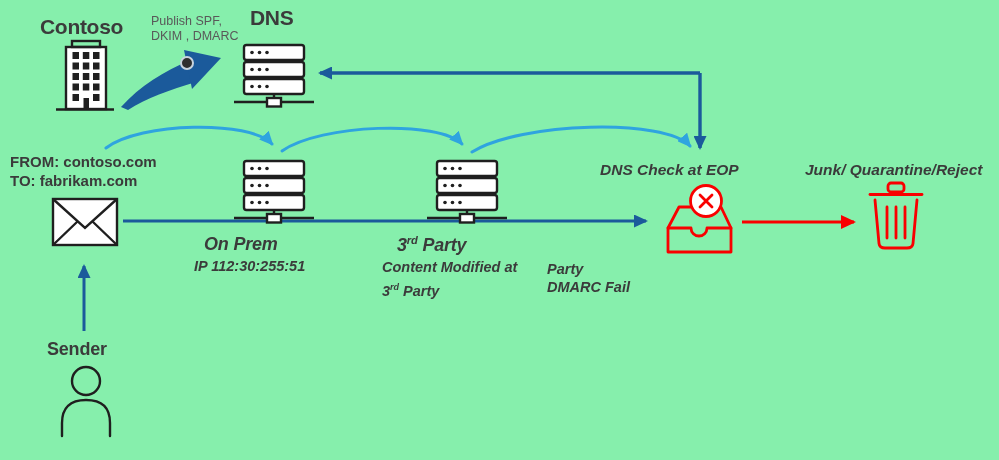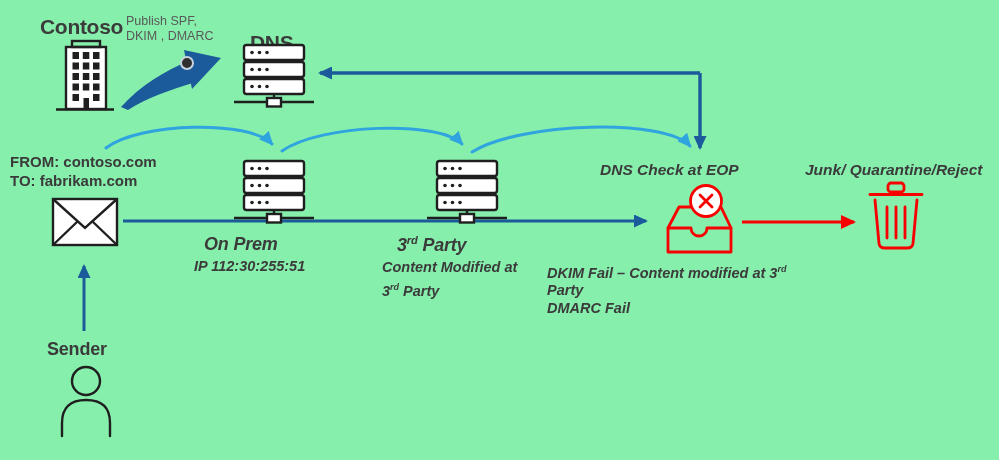--- a/index.html
+++ b/index.html
@@ -84,26 +84,26 @@
         <rect x="43" y="37" width="6.5" height="7"></rect>
       <rect x="22.5" y="47.5" width="6.5" height="7"></rect>
         <rect x="32.8" y="47.5" width="6.5" height="7"></rect>
         <rect x="43" y="47.5" width="6.5" height="7"></rect>
       <rect x="22.5" y="58" width="6.5" height="7"></rect>
         <rect x="43" y="58" width="6.5" height="7"></rect>
       <rect x="33.5" y="62" width="5.5" height="11"></rect>
     </g>
   </svg>
 
-  <div class="abs gray" style="left:126px;top:14px;">
+  <div class="abs gray" style="left:151px;top:14px;">
     <div>Publish SPF,</div>
     <div>DKIM , DMARC</div>
   </div>
 
-  <div class="abs lbl big" style="left:250px;top:31px;text-align:center;">DNS</div>
+  <div class="abs lbl big" style="left:250px;top:6px;text-align:center;">DNS</div>
   <svg class="abs" style="left:234px;top:44px;" width="80" height="64" viewBox="0 0 80 64">
     <rect class="ic-white" x="10" y="1" width="60" height="15" rx="2.5"></rect>
     <rect class="ic-white" x="10" y="18" width="60" height="15" rx="2.5"></rect>
     <rect class="ic-white" x="10" y="35" width="60" height="15" rx="2.5"></rect>
     <g class="ic-fill">
         <circle cx="18" cy="8.5" r="1.8"></circle>
         <circle cx="25.5" cy="8.5" r="1.8"></circle>
         <circle cx="33" cy="8.5" r="1.8"></circle>
       <circle cx="18" cy="25.5" r="1.8"></circle>
         <circle cx="25.5" cy="25.5" r="1.8"></circle>
@@ -174,21 +174,20 @@
 
   <div class="abs lbl center" style="left:600px;top:161px;width:200px;font-size:15.5px;">DNS Check at EOP</div>
   <svg class="abs" style="left:660px;top:180px;" width="80" height="78" viewBox="0 0 80 78">
     <path class="red-ic" d="M8,48 L19,27 L61,27 L71,48"></path>
     <path class="red-ic" d="M8,48 H31 A8,8 0 0 0 47,48 H71 V72 H8 Z"></path>
     <circle class="red-ic-white" cx="46" cy="21" r="15.5"></circle>
     <path class="red-ic" d="M40,15 L52,27 M52,15 L40,27"></path>
   </svg>
 
   <div class="abs lbl smaller center" style="left:547px;top:261px;width:300px;line-height:17.5px;white-space:normal;">
-    <div><span>DKIM Fail – Content modified at 3</span><sup>rd</sup></div>
     <div>Party</div>
     <div>DMARC Fail</div>
   </div>
 
   <div class="abs lbl center" style="left:805px;top:161px;width:200px;font-size:15.5px;">Junk/ Quarantine/Reject</div>
   <svg class="abs" style="left:860px;top:178px;" width="70" height="78" viewBox="0 0 70 78">
     <rect class="red-ic" x="28" y="5" width="16" height="9" rx="3"></rect>
     <path class="red-ic" stroke-width="4" d="M10,16.5 H62"></path>
     <path class="red-ic" d="M15,22 L19,65.5 Q19.5,70 25,70 H47 Q52.5,70 53,65.5 L57,22"></path>
     <path class="red-ic" stroke-width="2.5" d="M27,29 V60 M36,29 V60 M45,29 V60"></path>

